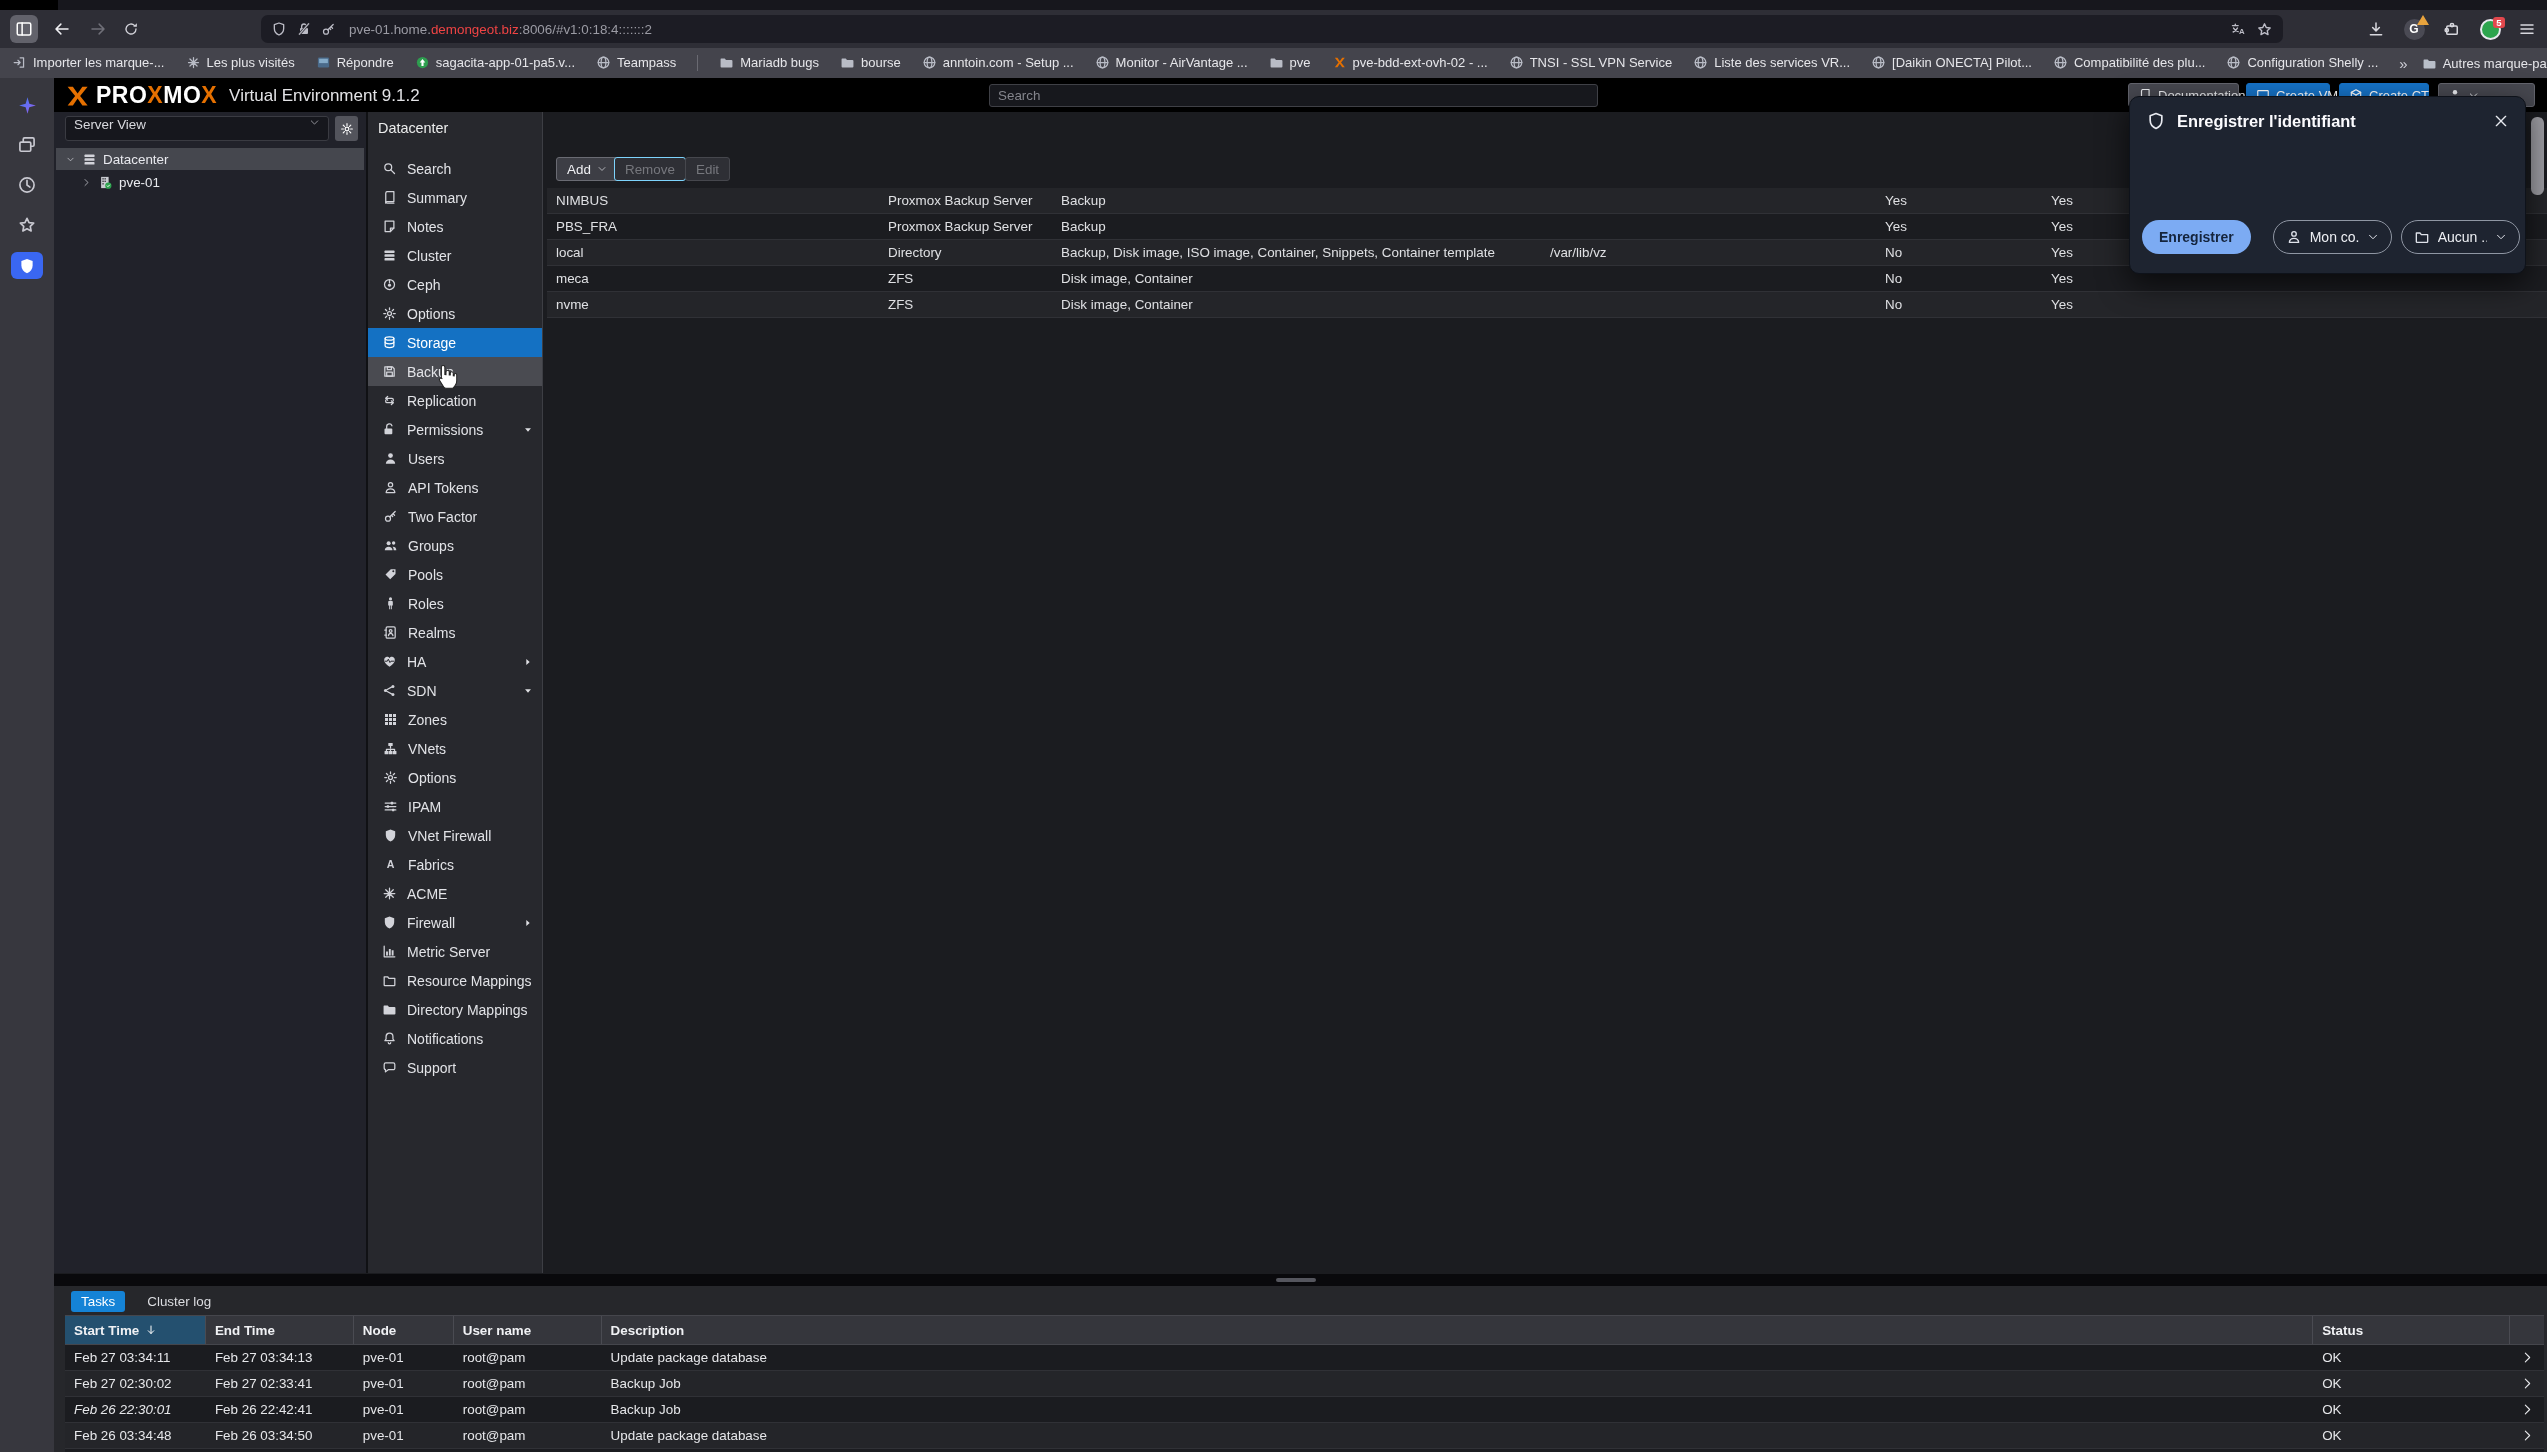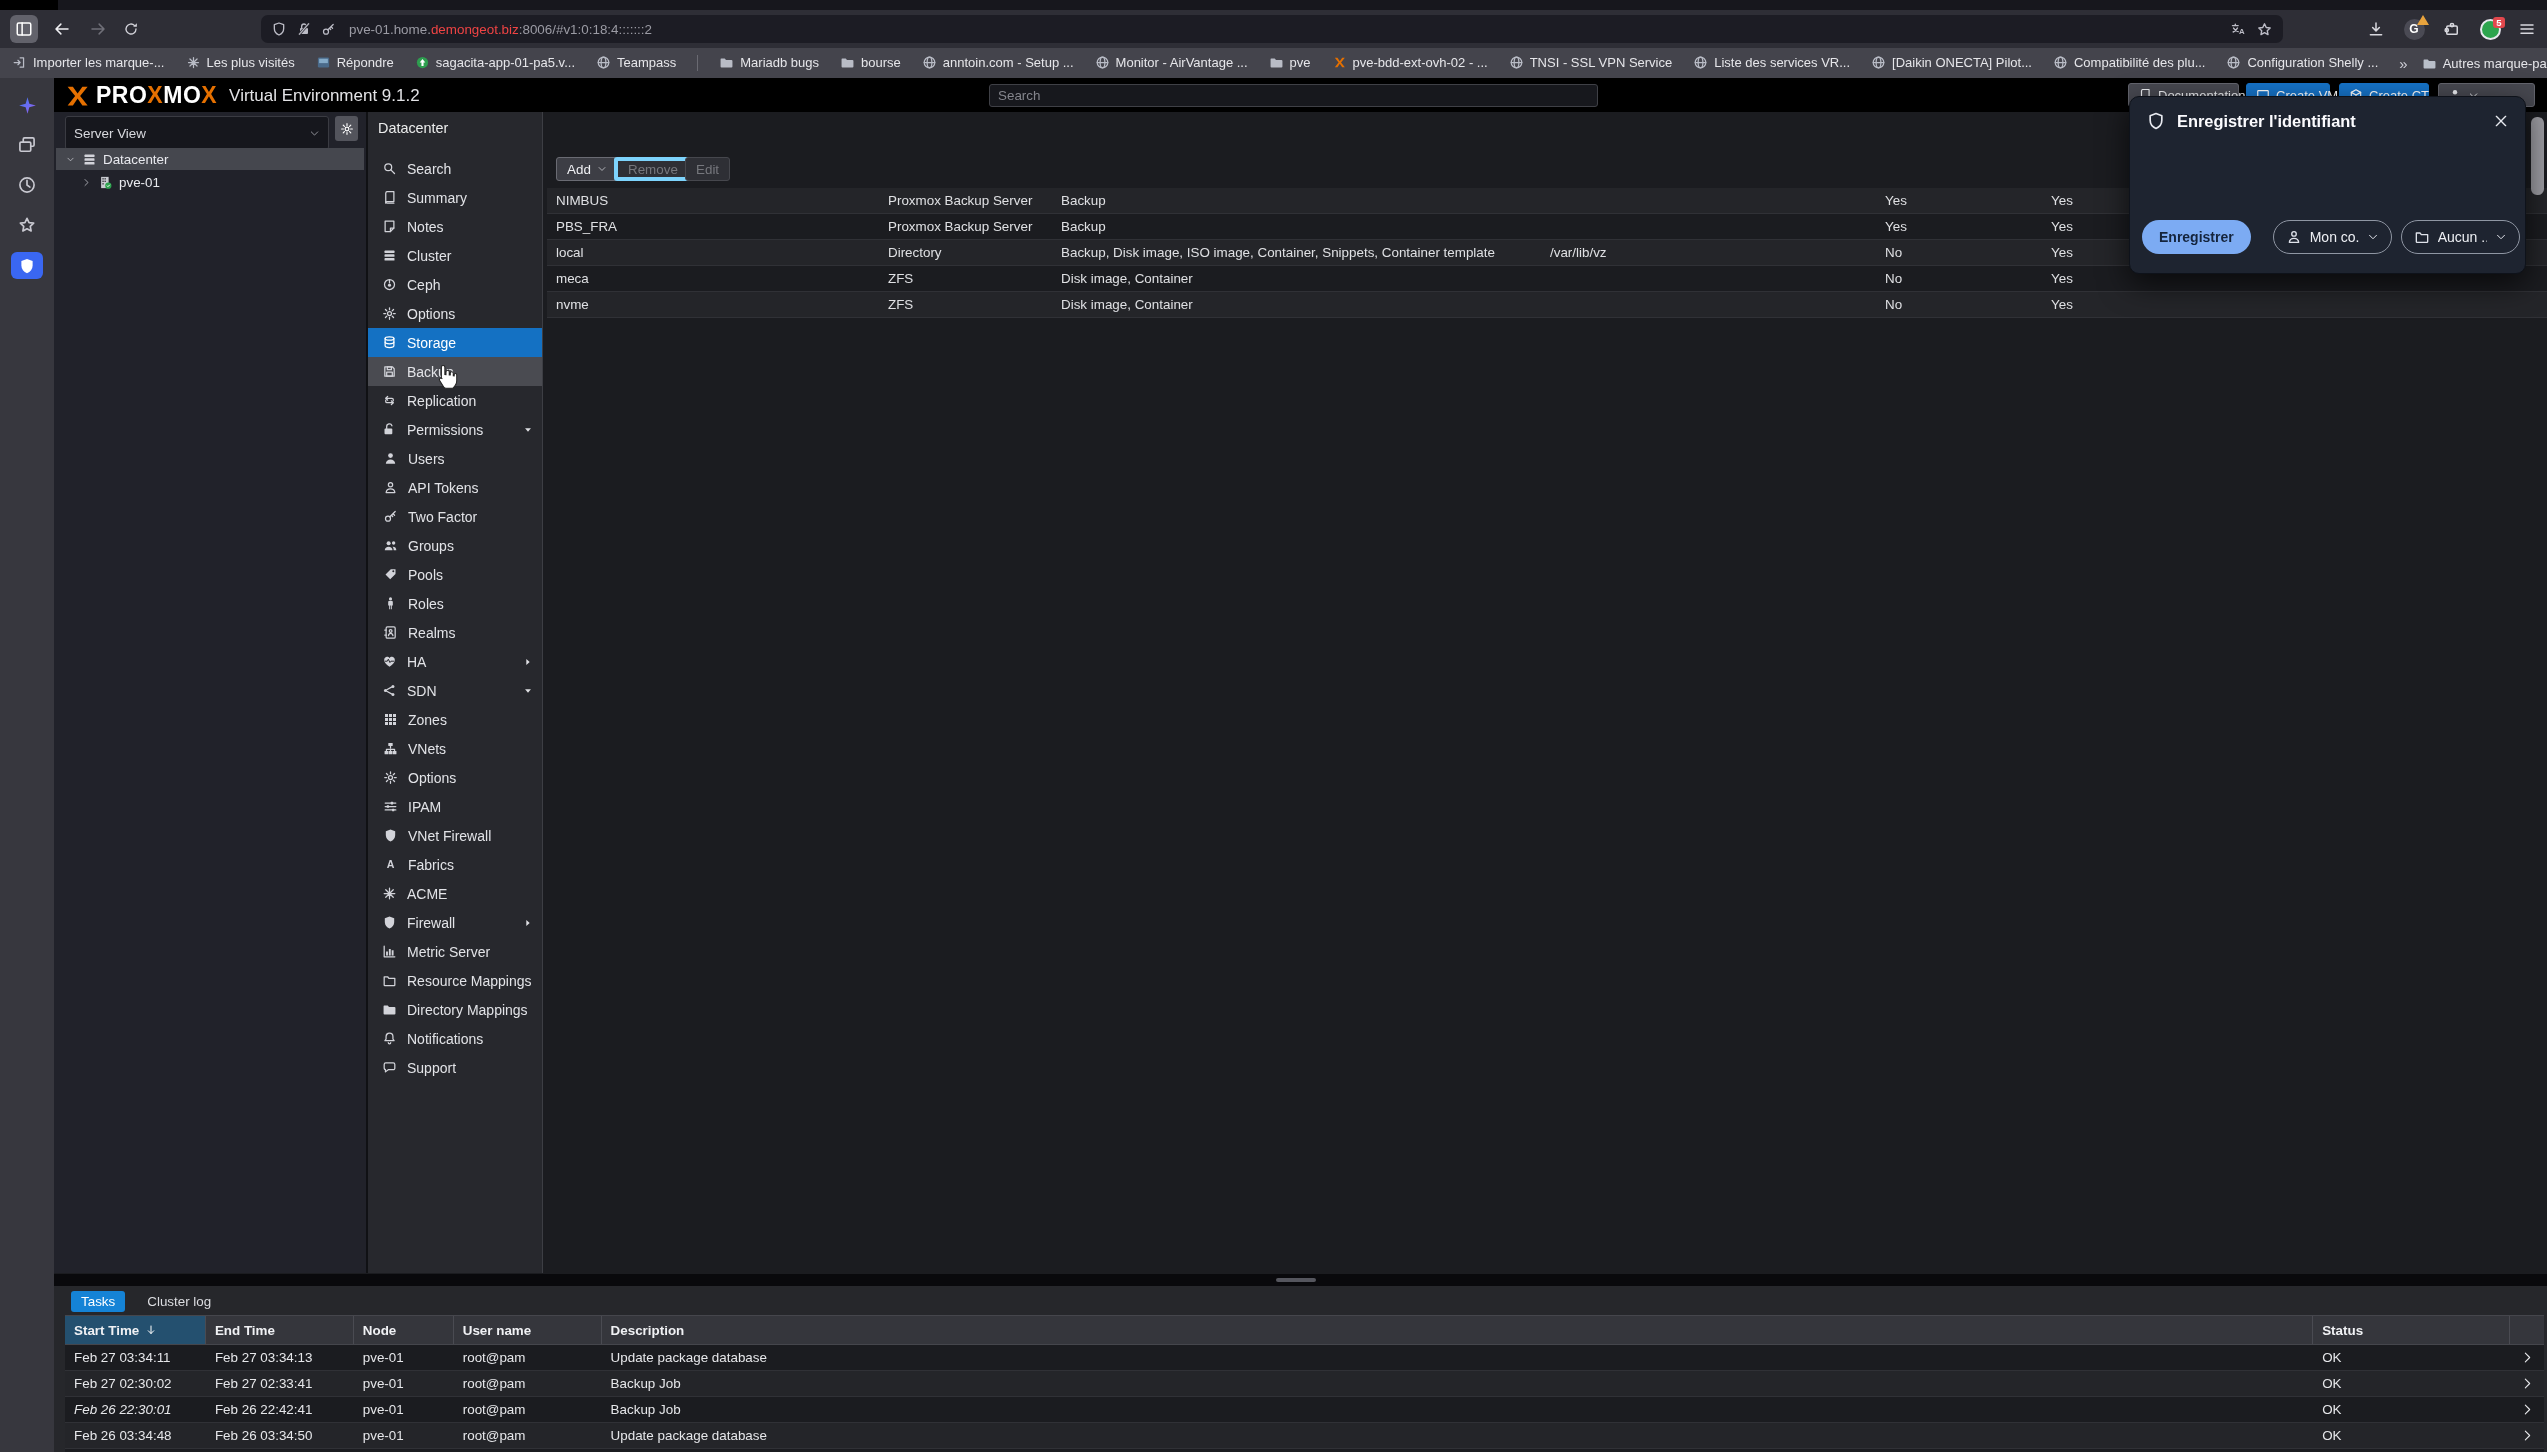--- a/index.html
+++ b/index.html
@@ -48,21 +48,21 @@
   #brand-text .ox{color:#e57000}
   #version-text{font-size:17px;color:#e3e3e6;margin-left:12px;font-weight:normal}
   #pve-search{position:absolute;left:935px;top:6px;width:609px;height:23px;background:#17181d;border:1px solid #3f4046;border-radius:3px;color:#d7d8dc;font-size:13.4px;padding:0 8px;box-sizing:border-box;font-family:"Liberation Sans",sans-serif}
   #pve-search::placeholder{color:#84858c}
   .hbtn{position:absolute;top:5px;height:24px;border-radius:3px;display:flex;align-items:center;gap:6px;padding:0 9px;box-sizing:border-box;font-size:13px;white-space:nowrap}
   .hbtn.grey{background:#474850;border:1px solid #63646d;color:#eef0f3}
   .hbtn.blue{background:#1673c8;border:1px solid #1673c8;color:#fff}
 
   
   #treepanel{position:absolute;left:54px;top:112px;width:312px;height:1161px;background:#21222a;box-sizing:border-box}
-  #viewselect{position:absolute;left:11px;top:4px;width:264px;height:25px;background:#16171d;border:1px solid #3a3b42;border-radius:3px;display:flex;align-items:center;justify-content:space-between;padding:16px 8px;box-sizing:border-box;font-size:13.4px;color:#d8d9de}
+  #viewselect{position:absolute;left:11px;top:4px;width:264px;height:25px;background:#16171d;border:1px solid #3a3b42;border-radius:3px;display:flex;justify-content:space-between;padding:0 8px;box-sizing:border-box;font-size:13.4px;color:#d8d9de}
   #viewgear{position:absolute;left:281px;top:4px;width:23px;height:25px;background:#53545c;border-radius:3px;display:flex;align-items:center;justify-content:center;color:#fff}
   .treerow{position:absolute;left:2px;right:2px;height:22px;display:flex;align-items:center;font-size:13.4px;color:#e8e9ee;gap:6px}
   .treerow.sel{background:#45474e}
   .tcaret{color:#c8c9d0;width:12px;display:flex;justify-content:center}
 
   
   #menupanel{position:absolute;left:366px;top:112px;width:176px;height:1161px;background:#27282d;border-left:2px solid #101114;box-sizing:border-box}
   #panel-title{padding:8px 0 0 10px;font-size:14.4px;color:#eceded}
   #menulist{position:absolute;left:0;top:42px;right:0}
   .mi{height:29px;display:flex;align-items:center;padding-left:13px;font-size:14px;color:#e2e3e7;position:relative}
@@ -71,21 +71,21 @@
   .mi.ind{padding-left:14px}
   .mi.sel{background:#1471c3;color:#fff}
   .mi.sel .mico{color:#fff}
   .mi.hov{background:#4a4b51}
   .mcaret{position:absolute;right:9px;color:#dfe0e4}
 
   
   #content{position:absolute;left:542px;top:112px;width:2005px;height:1161px;background:#1b1c20;border-left:1px solid #3d3e44;box-sizing:border-box}
   .cbtn{position:absolute;top:45px;height:24px;border-radius:3px;font-size:13.4px;display:flex;align-items:center;gap:6px;padding:0 10px;box-sizing:border-box}
   #btn-add{left:13px;background:#3d3e45;border:1px solid #6a6b73;color:#f0f1f4}
-  #btn-remove{left:71px;background:#2e2f35;border:4px solid #7dd3fc;color:#76777d}
+  #btn-remove{left:71px;background:#2e2f35;border:1px solid #7dd3fc;color:#76777d}
   #btn-edit{left:142px;background:#2e2f35;border:1px solid #46474d;color:#76777d}
   #stable{position:absolute;left:4px;right:0;top:76px}
   .thead{display:flex;height:28px;background:#35363c;border-top:1px solid #45464c;border-bottom:1px solid #45464c}
   .th{display:flex;align-items:center;padding:0 9px;box-sizing:border-box;font-size:13.4px;font-weight:bold;color:#f0f1f4;border-right:1px solid #4a4b52;gap:6px}
   .th.sorted{background:#1c5478}
   .trow{display:flex;height:25px;border-bottom:1px solid #303136;font-size:13.4px;color:#dfe0e3}
   .trow:nth-child(odd){background:#242529}
   .trow:nth-child(even){background:#1b1c20}
   .td{padding:0 9px;box-sizing:border-box;display:flex;align-items:center;white-space:nowrap;overflow:hidden}
 

